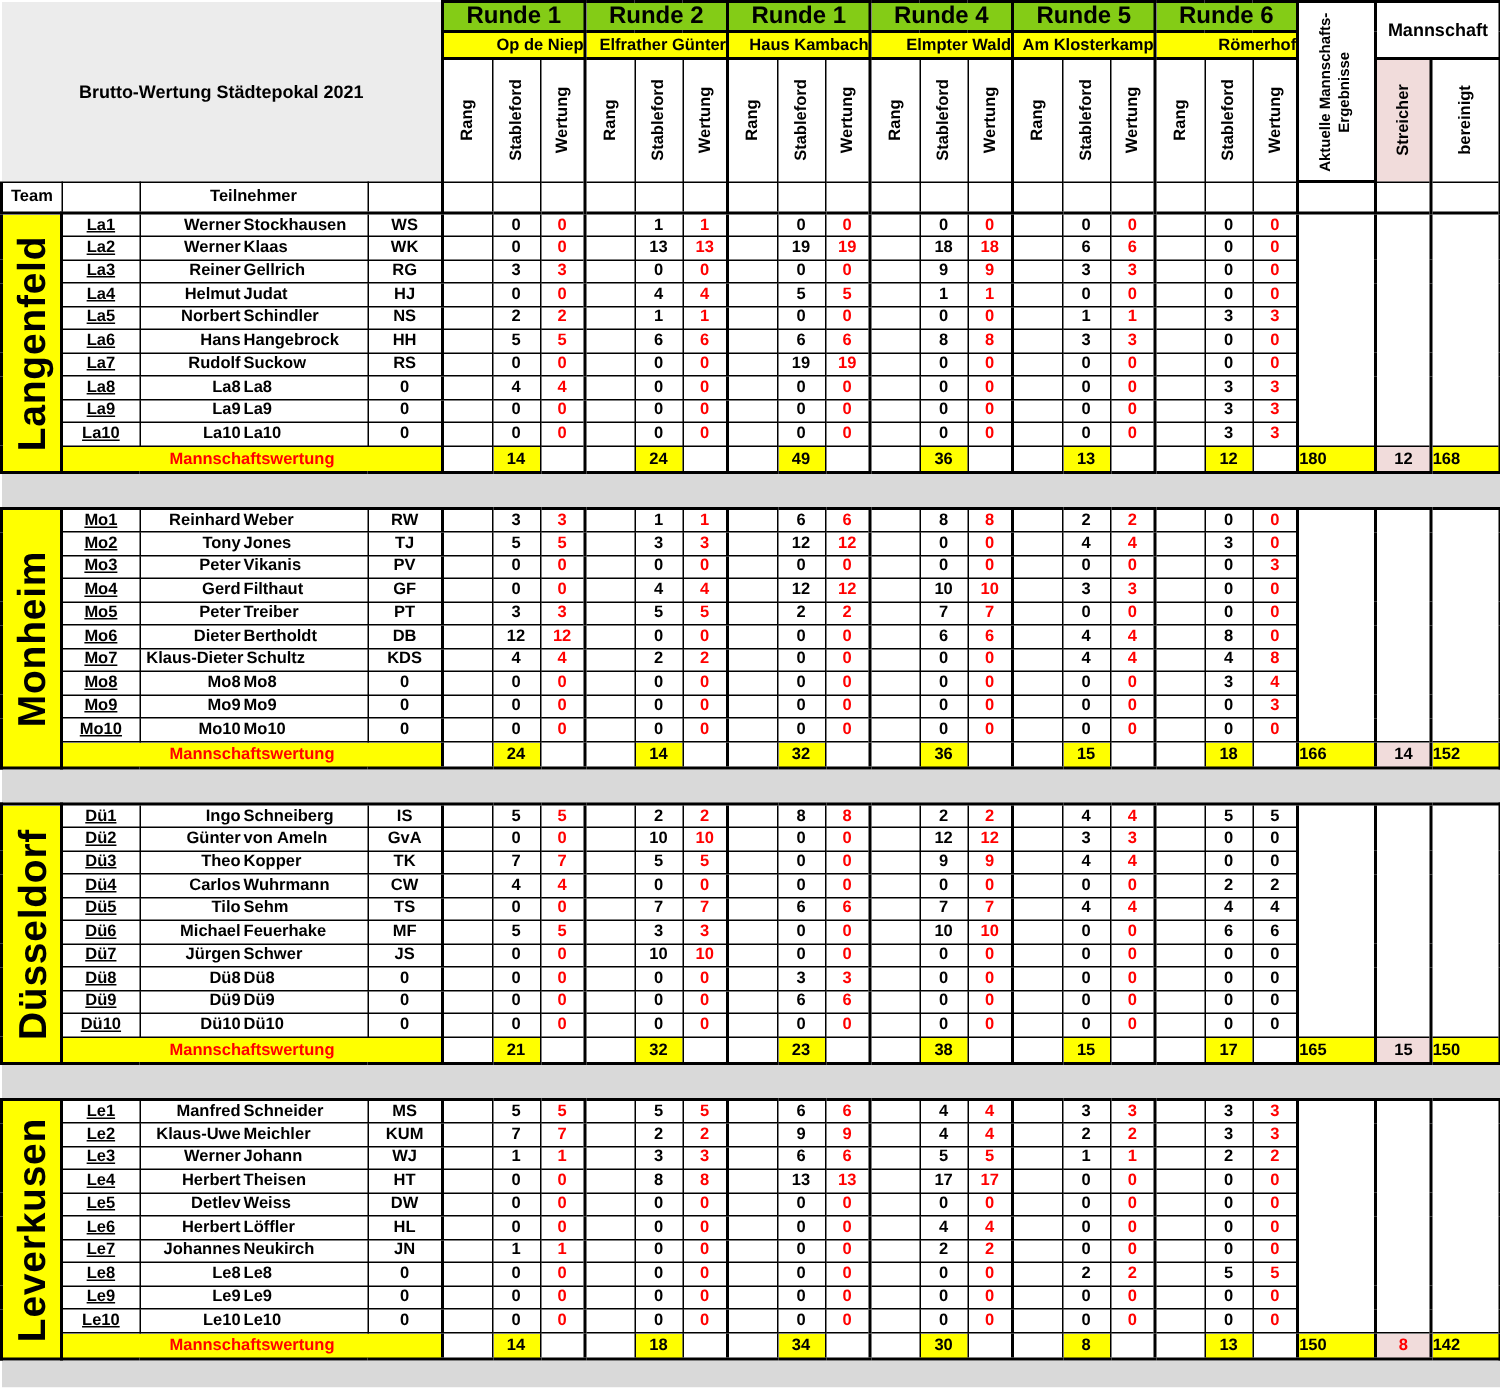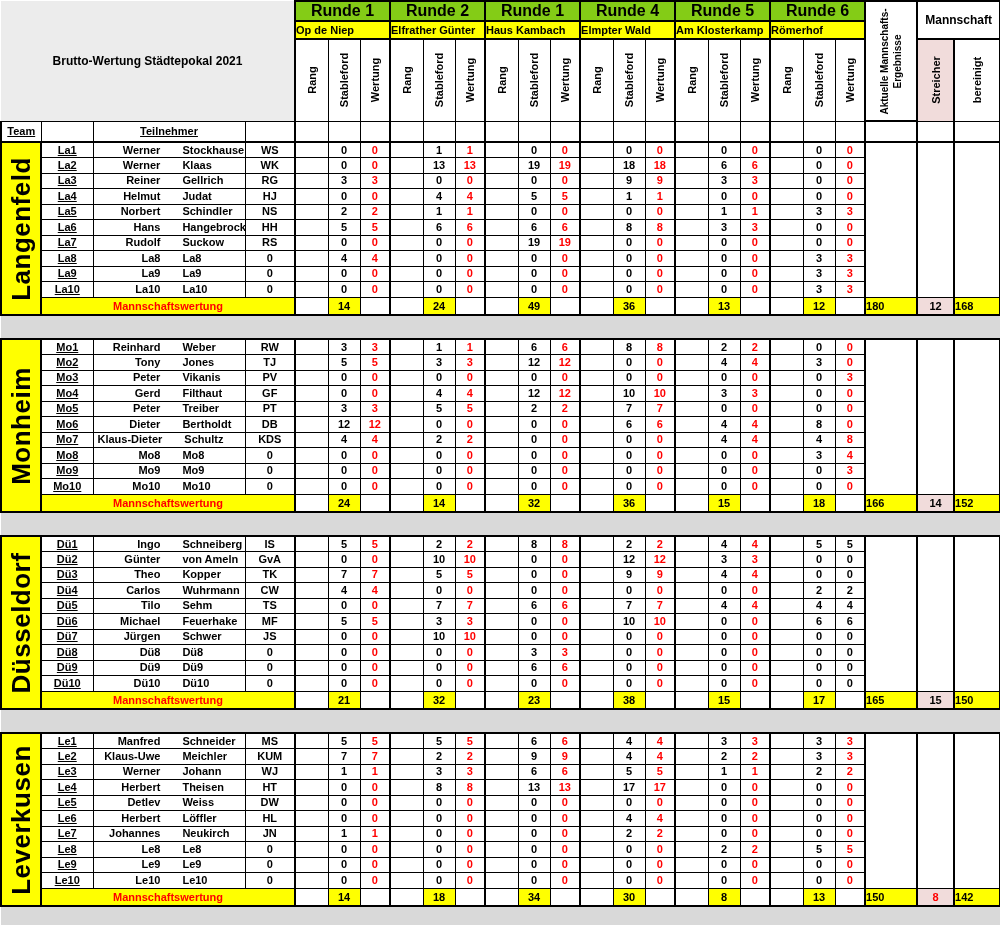--- a/index.html
+++ b/index.html
@@ -2,43 +2,43 @@
 <html><head>
 <meta charset="utf-8">
 <style>
   html,body{margin:0;padding:0;background:#fff;}
   .page{width:1000px;height:925px;overflow:hidden;background:#fff;font-family:"Liberation Sans",sans-serif;}
   table{border-collapse:collapse;table-layout:fixed;width:999px;}
   td{padding:0;vertical-align:middle;font-weight:bold;color:#000;overflow:hidden;}
   
   .titlecell{background:#ECECEC;border:1px solid #000;border-top:none;border-left:none;font-size:12px;text-align:center;}
   .rh{border:2px solid #000;background:#84cc16;font-size:16px;text-align:center;margin-top:17px;}
-  .vh{border:2px solid #000;background:#FFFF00;font-size:11px;text-align:left;}
+  .vh{border:2px solid #000;background:#FFFF00;font-size:11px;text-align:right;}
   .sh{border:1px solid #000;background:#fff;}
   .strh{background:#F1DCDB;}
   .akth{border:2px solid #000;background:#fff;}
   .mannh{border:2px solid #000;background:#fff;font-size:12px;text-align:center;}
   .hr1,.hr2{height:18px;}
   .hr3{height:82px;}
-  .hr4{height:21px;text-decoration:underline;}
+  .hr4{height:21px;}
   .thteam,.thteiln{border:1px solid #000;font-size:11px;text-align:center;}
   .thblank{border:1px solid #000;}
   
   .rcell{display:flex;align-items:center;justify-content:center;overflow:hidden;}
   .h80{height:80px;} .h114{height:114px;} .hteam{height:168px;}
   .rot{transform:rotate(-90deg);flex-shrink:0;white-space:nowrap;font-size:11px;font-weight:bold;}
   .aktrot{transform:rotate(-90deg);flex-shrink:0;width:110px;font-size:10px;line-height:1.25;text-align:center;font-weight:bold;}
   .teamrot{transform:rotate(-90deg);flex-shrink:0;white-space:nowrap;font-size:26px;font-weight:bold;letter-spacing:.5px;}
   
   .prow{height:15.5px;}
   .prow td{font-size:11px;line-height:1;}
   .teamcell{border:2px solid #000;background:#FFFF00;}
   .code{border:1px solid #000;text-align:center;text-decoration:underline;}
   .pname{border:1px solid #000;}
-  .nwrap{display:flex;gap:22px;padding:0 4px;}
+  .nwrap{display:flex;gap:2px;padding:0 4px;}
   .fn{flex:0 0 44%;text-align:right;white-space:nowrap;}
   .ln{flex:1;text-align:left;white-space:nowrap;}
   .init{border:1px solid #000;text-align:center;}
   .rang{border:1px solid #000;}
   .stb{border:1px solid #000;text-align:center;}
   .wert{border:1px solid #000;text-align:center;color:#FF0000;}
   .wert.black{color:#000;}
   .tall{border:1px solid #000;background:#fff;}
   
   .mwrow{height:18px;}

